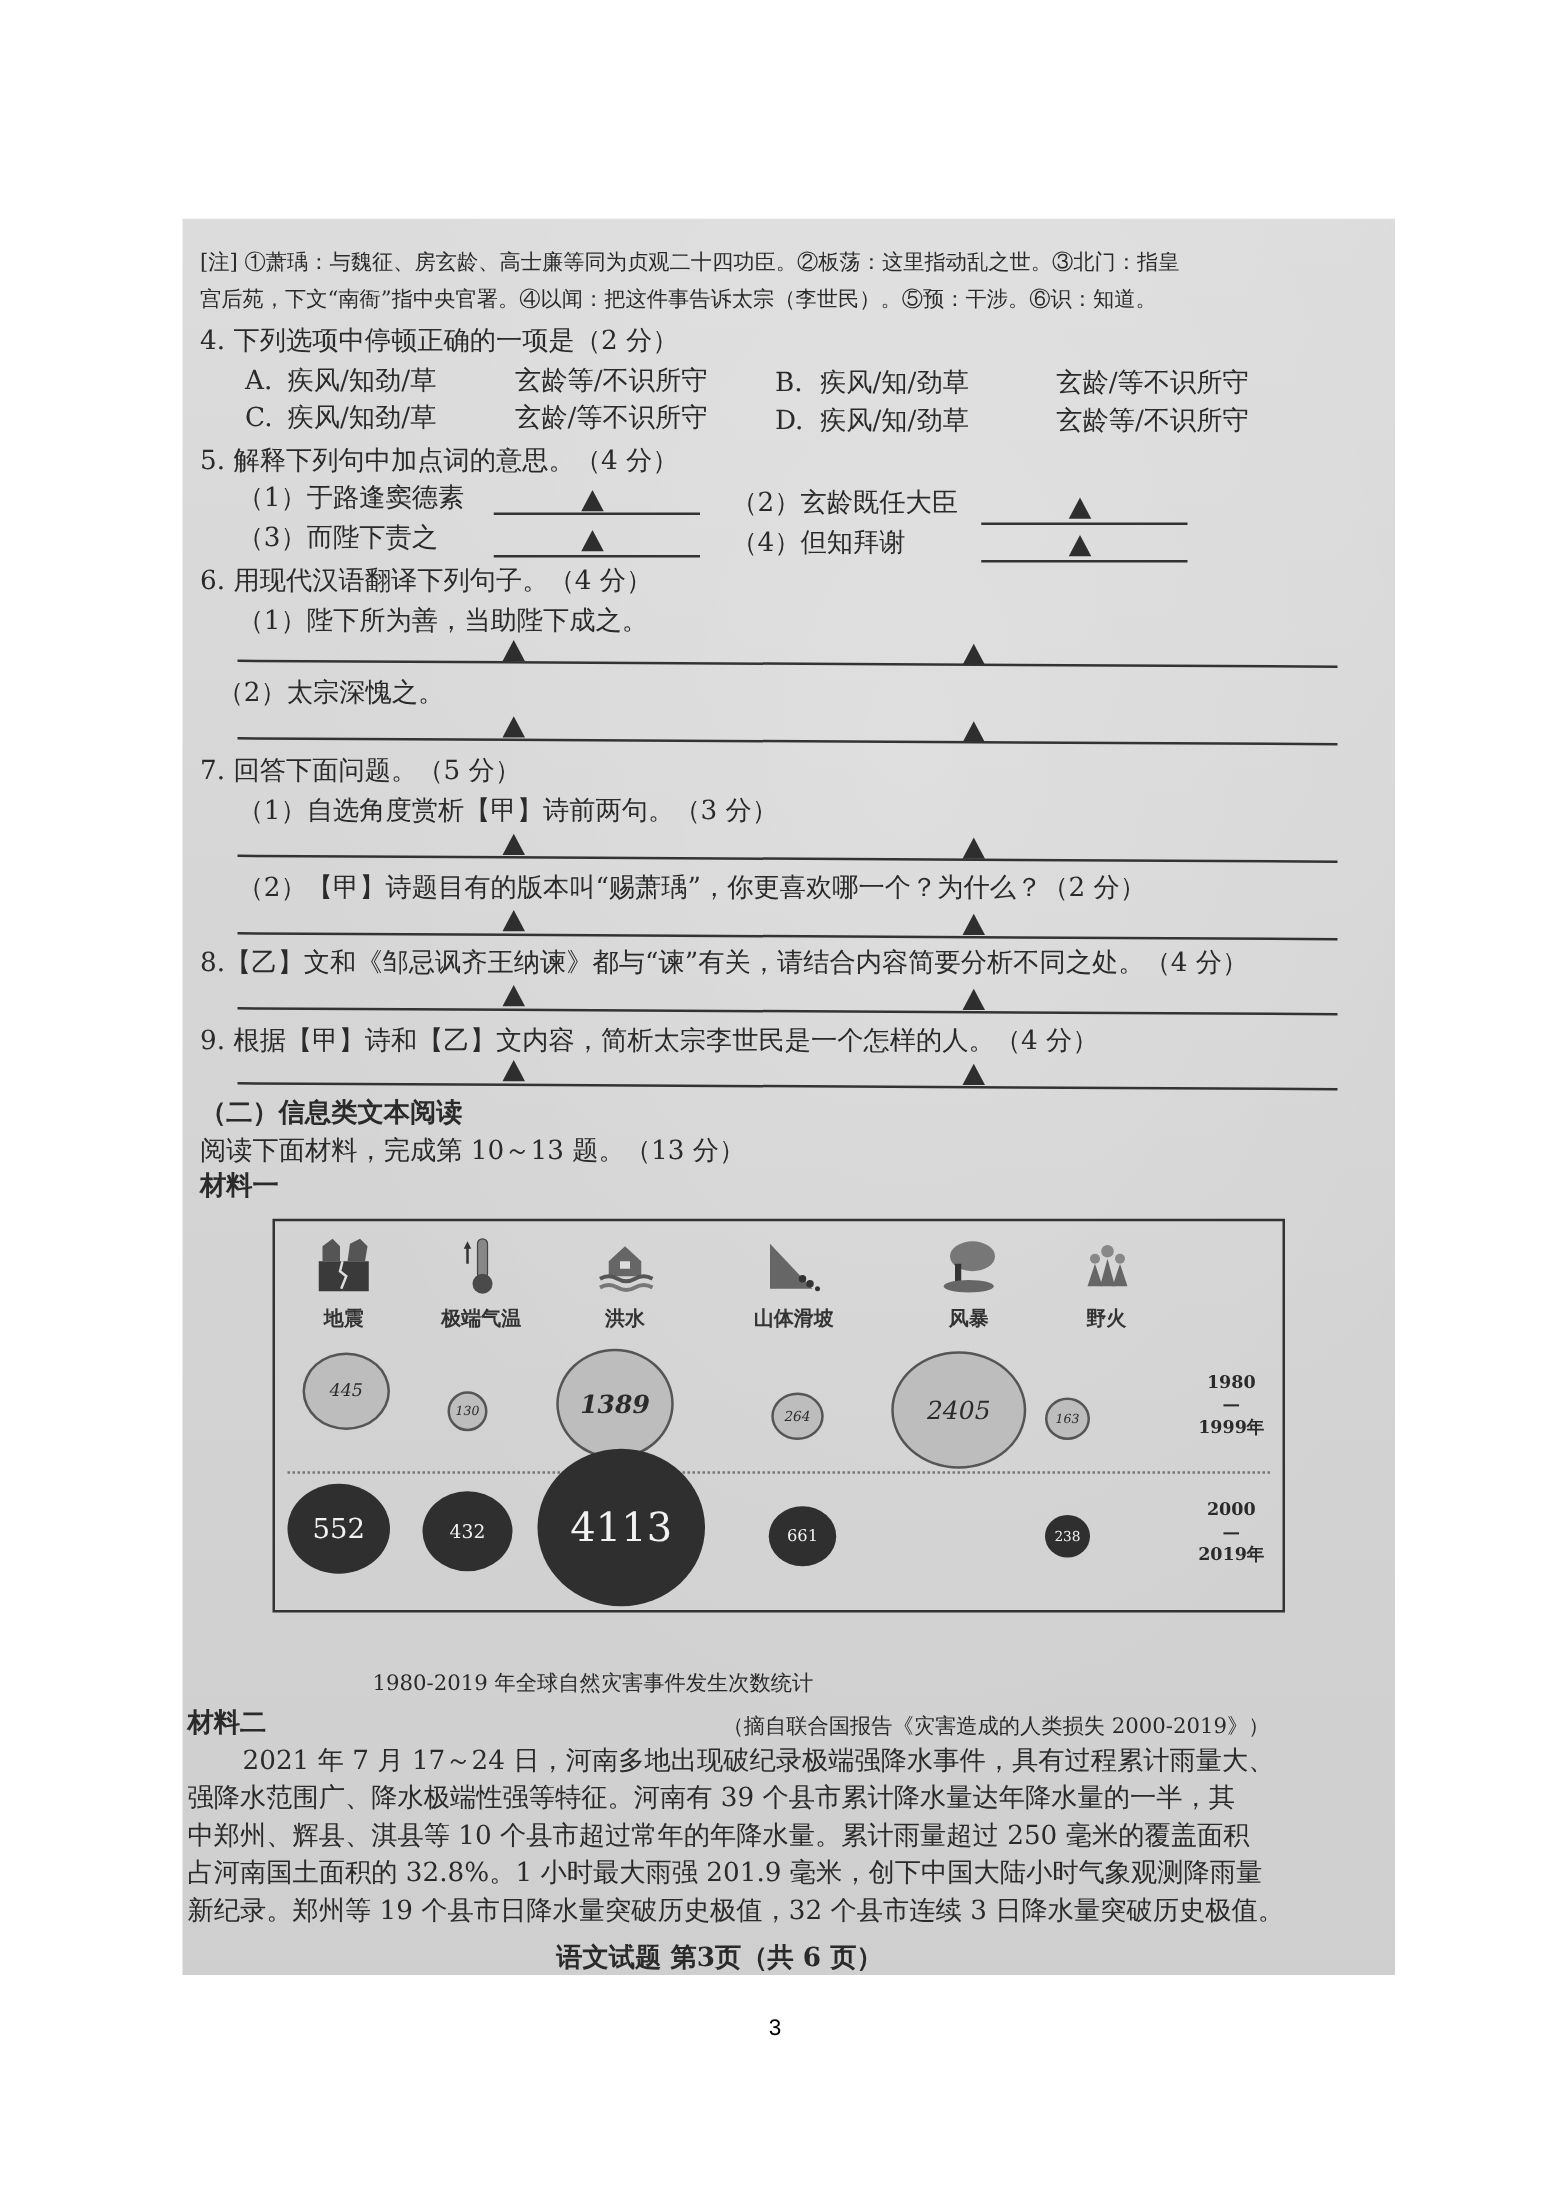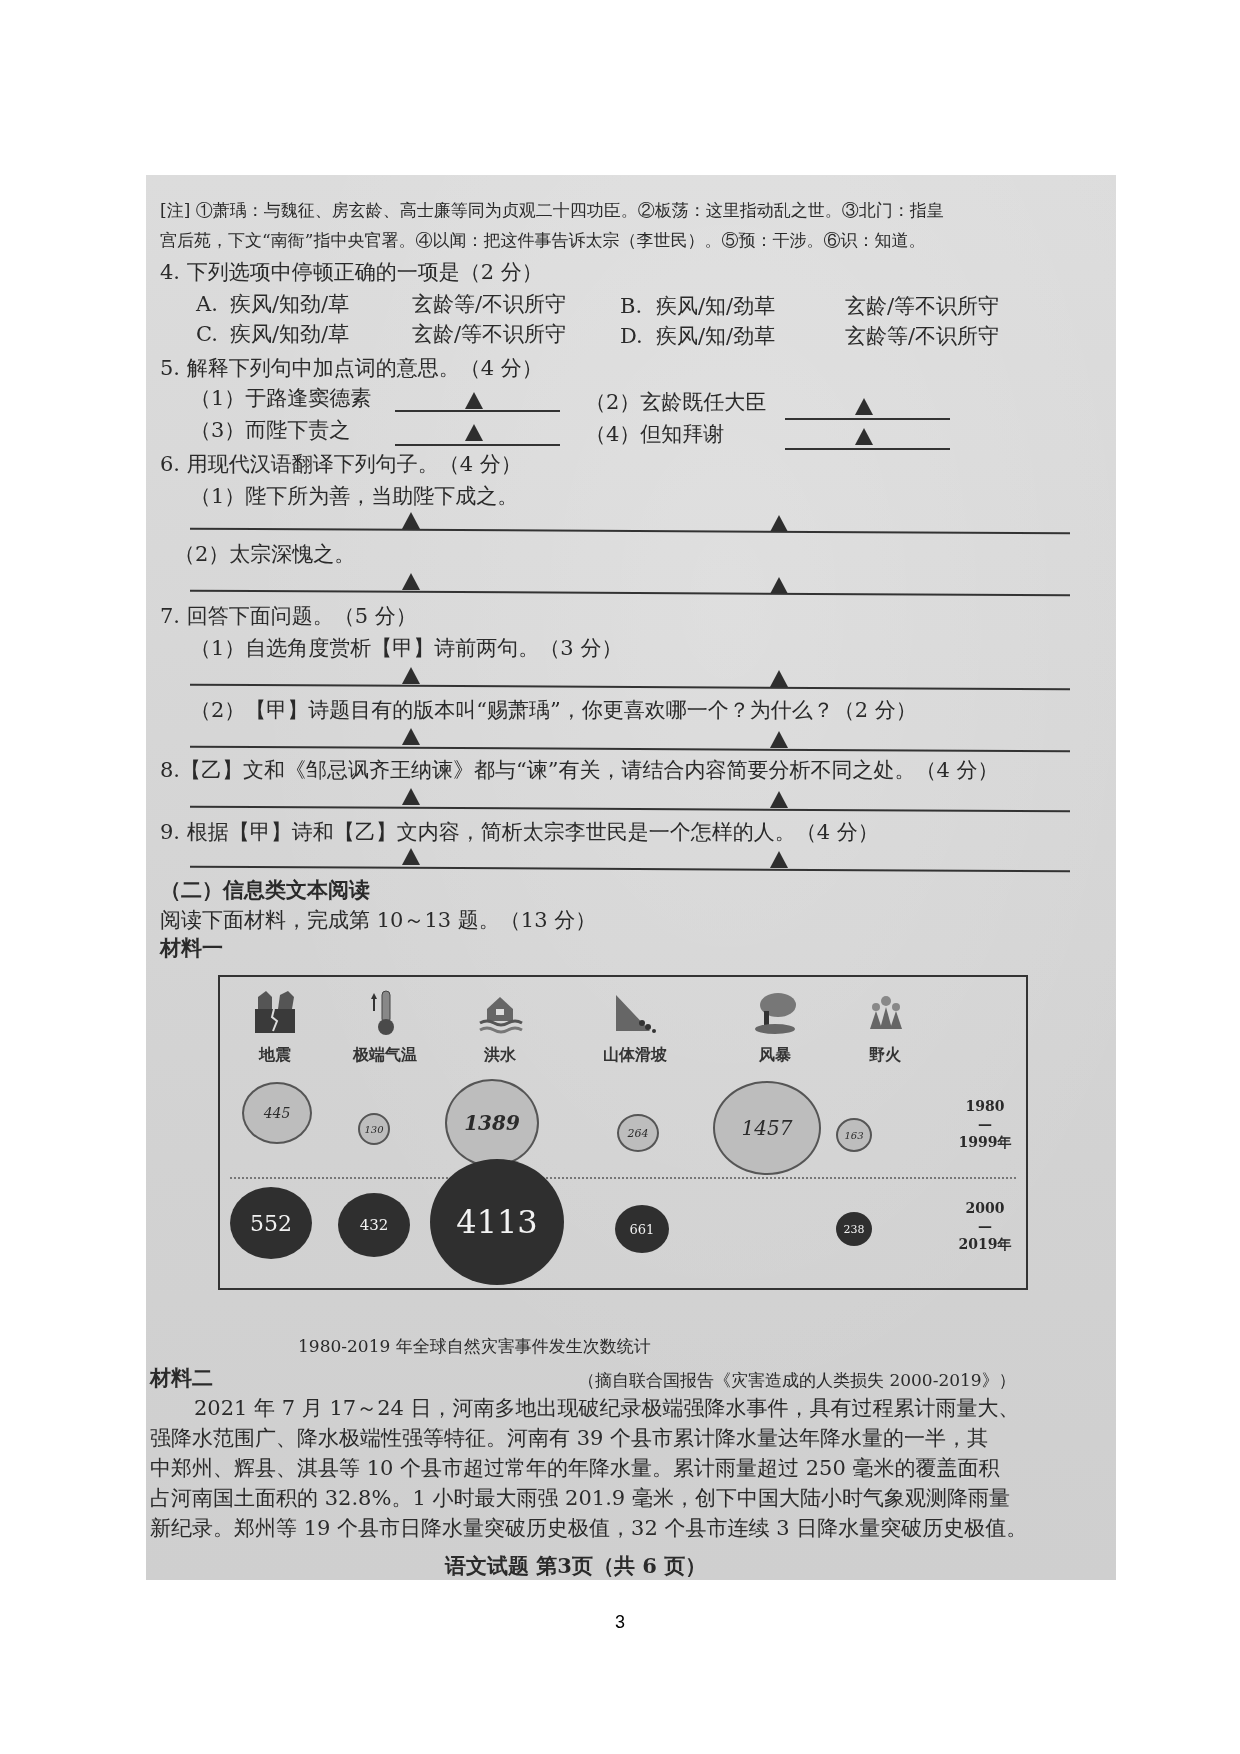--- a/index.html
+++ b/index.html
@@ -143,21 +143,21 @@
   <div class="cat" style="left:110px;">极端气温</div>
   <div class="cat" style="left:225px;">洪水</div>
   <div class="cat" style="left:360px;">山体滑坡</div>
   <div class="cat" style="left:500px;">风暴</div>
   <div class="cat" style="left:610px;">野火</div>
 
   <div class="bub old" style="left:22px;top:105px;width:66px;height:58px;font-size:14px;">445</div>
   <div class="bub old" style="left:138px;top:136px;width:28px;height:28px;font-size:10px;">130</div>
   <div class="bub old" style="left:225px;top:102px;width:90px;height:84px;font-size:20px;font-weight:bold;">1389</div>
   <div class="bub old" style="left:397px;top:137px;width:38px;height:34px;font-size:11px;">264</div>
-  <div class="bub old" style="left:493px;top:104px;width:104px;height:90px;font-size:20px;">1457</div>
+  <div class="bub old" style="left:493px;top:104px;width:104px;height:90px;font-size:20px;">2405</div>
   <div class="bub old" style="left:616px;top:141px;width:32px;height:30px;font-size:10px;">163</div>
 
   <div class="dotted"></div>
 
   <div class="bub new" style="left:10px;top:210px;width:82px;height:72px;font-size:22px;">552</div>
   <div class="bub new" style="left:118px;top:216px;width:72px;height:64px;font-size:15px;">432</div>
   <div class="bub new" style="left:210px;top:182px;width:134px;height:126px;font-size:32px;">4113</div>
   <div class="bub new" style="left:395px;top:228px;width:54px;height:48px;font-size:13px;">661</div>
   <div class="bub new" style="left:616px;top:235px;width:36px;height:34px;font-size:11px;">238</div>
 

